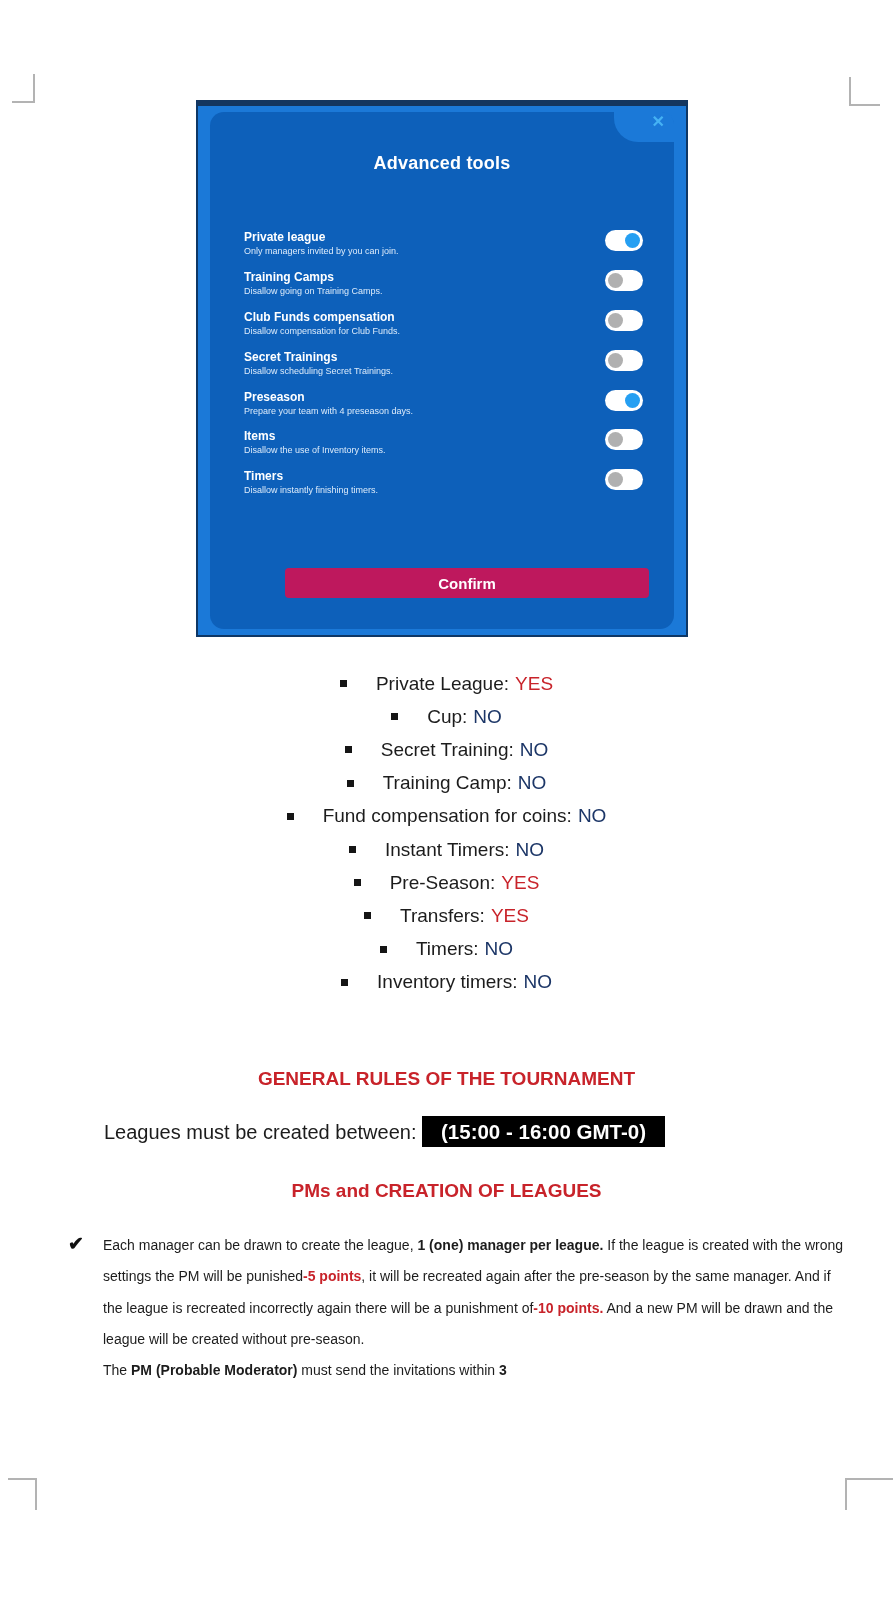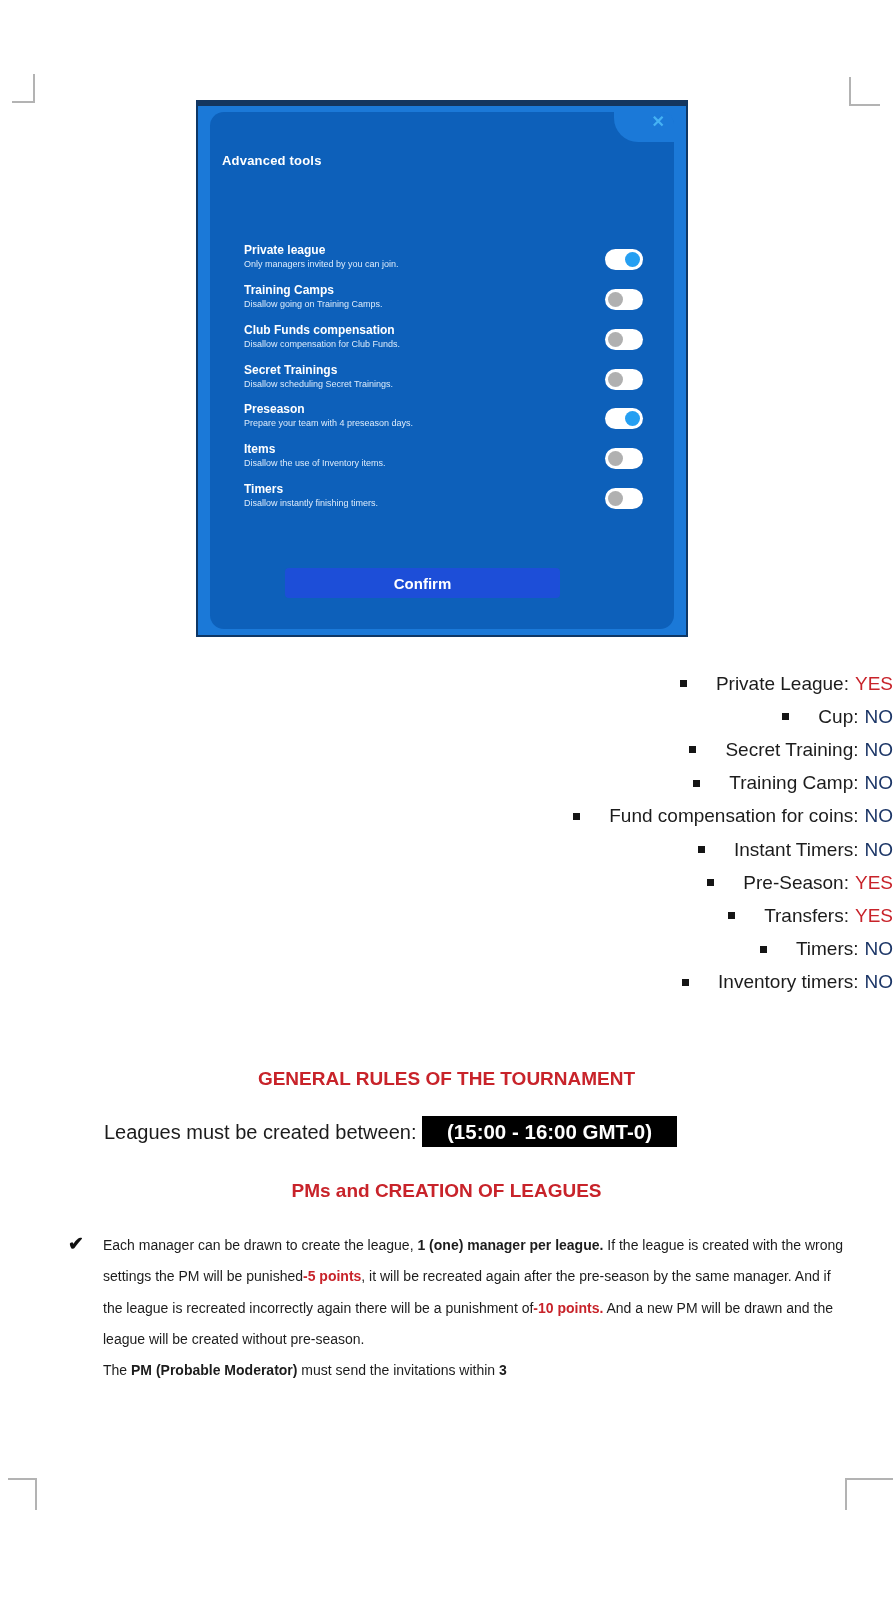--- a/index.html
+++ b/index.html
@@ -17,52 +17,52 @@
   .dialog{position:absolute;left:196px;top:100px;width:492px;height:537px;
           background:#1b79d8;border:2px solid #0e3765;border-top:6px solid #14365f;
           box-sizing:border-box;}
   .dialog-inner{position:absolute;left:12px;right:12px;top:6px;bottom:6px;
           background:#0d60ba;border-radius:14px;}
   .close-tab{position:absolute;top:0;right:0;width:60px;height:30px;background:#1b79d8;
           border-bottom-left-radius:24px;border-top-right-radius:12px;cursor:pointer;
           display:flex;align-items:flex-start;justify-content:flex-end;
           padding:1px 9px 0 0;box-sizing:border-box;}
   .close-glyph{color:#45b2f4;font-size:16px;font-weight:bold;line-height:18px;}
-  .dialog-title{position:absolute;top:41px;left:12px;width:100%;text-align:left;
-          color:#ffffff;font-size:13px;font-weight:bold;letter-spacing:.2px;}
+  .dialog-title{position:absolute;top:41px;left:0;width:100%;text-align:center;
+          color:#ffffff;font-size:18px;font-weight:bold;letter-spacing:.2px;}
   .rows{position:absolute;left:34px;right:31px;top:118px;}
-  .setting-row{display:flex;justify-content:space-between;align-items:flex-end;height:39.9px;}
+  .setting-row{display:flex;justify-content:space-between;align-items:flex-start;height:39.9px;}
   .row-label{font-size:12px;font-weight:bold;color:#ffffff;line-height:15px;}
   .row-desc{font-size:9px;color:#dcebfb;line-height:12px;}
   .toggle{width:38px;height:21px;background:#ffffff;border-radius:11px;position:relative;flex:0 0 auto;cursor:pointer;}
   .knob{position:absolute;top:3px;width:15px;height:15px;border-radius:50%;}
   .toggle.on  .knob{right:3px;background:#259ff2;}
   .toggle.off .knob{left:3px;background:#b0b0b0;}
-  .confirm{position:absolute;left:75px;top:456px;width:275px;height:30px;
-          background:#1d4ed8;border:none;border-radius:4px;color:#ffffff;
+  .confirm{position:absolute;left:75px;top:456px;width:364px;height:30px;
+          background:#be185d;border:none;border-radius:4px;color:#ffffff;
           font-weight:bold;font-size:15px;font-family:inherit;cursor:pointer;}
 
   
   .summary{position:absolute;top:667px;left:0;width:893px;}
-  .sum-item{display:flex;justify-content:flex-end;align-items:center;height:33.2px;
+  .sum-item{display:flex;justify-content:center;align-items:center;height:33.2px;
           font-size:19px;color:#1c1c1c;}
   .bullet{width:7px;height:7px;background:#151515;margin-right:29px;flex:0 0 auto;}
   .sum-value{margin-left:6px;}
   .val-red{color:#c8232a;}
   .val-navy{color:#1c3667;}
 
   
   .h-red{position:absolute;left:0;width:100%;text-align:center;color:#c8232a;
           font-weight:bold;font-size:19px;}
   .h1{top:1068px;}
   .h2{top:1180px;}
 
   
   .schedule{position:absolute;top:1120px;left:104px;font-size:20px;color:#1c1c1c;}
-  .hl{background:#000000;color:#ffffff;font-weight:bold;font-size:20.5px;padding:4px 25px;}
+  .hl{background:#000000;color:#ffffff;font-weight:bold;font-size:20.5px;padding:4px 19px;}
 
   
   .para-block{position:absolute;top:1230px;left:68px;width:778px;}
   .check{position:absolute;left:0;top:2px;font-size:19px;font-weight:bold;color:#111111;}
   .para-text{margin-left:35px;font-size:14px;line-height:31.3px;color:#1c1c1c;}
   .seg-b{font-weight:bold;}
   .seg-rb{font-weight:bold;color:#c8232a;}
 </style>
 </head>
 <body>

